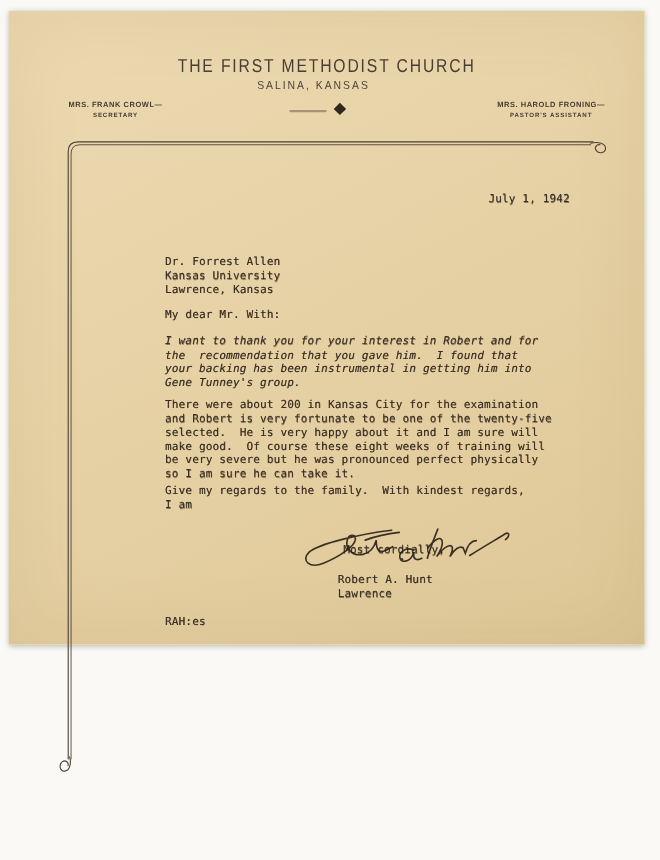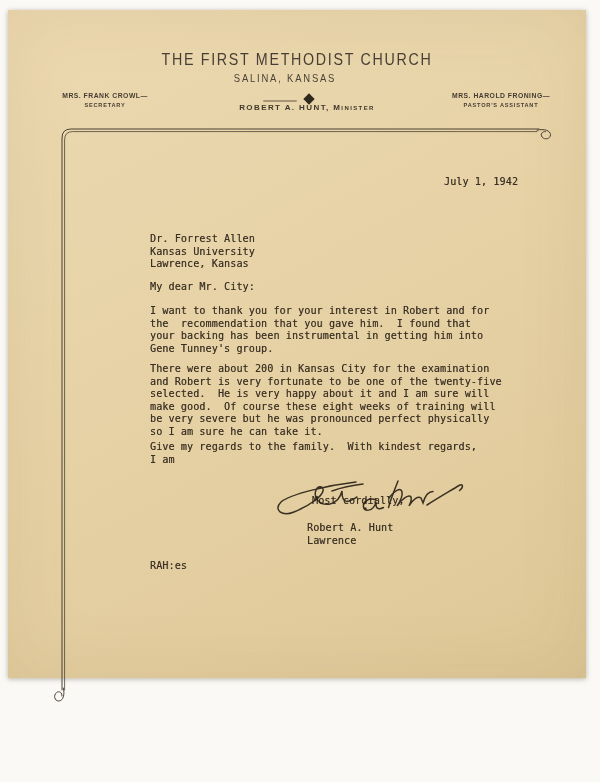--- a/index.html
+++ b/index.html
@@ -2,21 +2,21 @@
 <html><head>
 <meta charset="utf-8">
 <style>
   html,body{margin:0;padding:0;}
   body{
     width:600px;height:782px;position:relative;overflow:hidden;
     background:#faf9f5;
     font-family:"Liberation Sans", sans-serif;
   }
   .paper{
-    position:absolute;left:8px;top:10px;width:578px;height:668px;
+    position:absolute;left:8px;top:10px;width:578px;height:576px;
     background:linear-gradient(152deg,#edd9b1 0%,#e7d3a7 40%,#e2cc9e 78%,#ddc796 100%);
     box-shadow:0 1px 5px rgba(70,50,20,.35), inset 0 0 70px rgba(125,95,45,.10);
   }
   
   .lh-title{
     position:absolute;left:0;right:0;top:40px;text-align:center;
     font-size:17px;letter-spacing:2px;color:#46ureo;
     color:#473f33;transform:scaleX(.84);transform-origin:50% 50%;
     font-weight:400;white-space:nowrap;
   }
@@ -73,40 +73,39 @@
   <div class="lh-contact right">
     <div class="name">MRS. HAROLD FRONING—</div>
     <div class="role">PASTOR'S ASSISTANT</div>
   </div>
 
   <div class="ornament">
     <span class="smear"></span>
     <span class="diamond"></span>
   </div>
 
-  <div class="lh-minister">ROBERT A. HUNT, Minister</div>
 
   <svg class="rule-svg" viewBox="0 0 578 753">
     <g fill="none" stroke="#4b4134" stroke-linecap="round">
       <path stroke-width="1" d="M 54,680 L 54,128 Q 54,119 63,119 L 531,119"></path>
       <path stroke-width=".8" d="M 56.6,680 L 56.6,130 Q 56.6,121.6 64.6,121.6 L 529,121.6"></path>
       <path stroke-width="1" d="M 529,120.2 c 7,-1.8 13.5,.3 13.5,4.6 c 0,4.2 -5.8,5.4 -8.4,2.2 c -2.2,-2.8 .2,-6 3.4,-5.4"></path>
       <path stroke-width="1" d="M 55.3,678 c 1.8,6.5 -.2,13 -4.6,13 c -4.3,0 -5.4,-5.8 -2.2,-8.4 c 2.8,-2.2 6,.2 5.4,3.4"></path>
     </g>
   </svg>
 
   <div class="tw" style="left:397px;top:166px;margin-left:39px;">July 1, 1942</div>
 
   <div class="tw" style="left:142px;top:223px;">Dr. Forrest Allen
 Kansas University
 Lawrence, Kansas</div>
 
-  <div class="tw" style="left:142px;top:271px;">My dear Mr. City:</div>
+  <div class="tw" style="left:142px;top:271px;">My dear Mr. With:</div>
 
-  <div class="tw" style="left:142px;top:295px;">I want to thank you for your interest in Robert and for
+  <div class="tw" style="left:142px;top:295px;font-style:italic;">I want to thank you for your interest in Robert and for
 the  recommendation that you gave him.  I found that
 your backing has been instrumental in getting him into
 Gene Tunney's group.</div>
 
   <div class="tw" style="left:142px;top:353px;">There were about 200 in Kansas City for the examination
 and Robert is very fortunate to be one of the twenty-five
 selected.  He is very happy about it and I am sure will
 make good.  Of course these eight weeks of training will
 be very severe but he was pronounced perfect physically
 so I am sure he can take it.</div>

